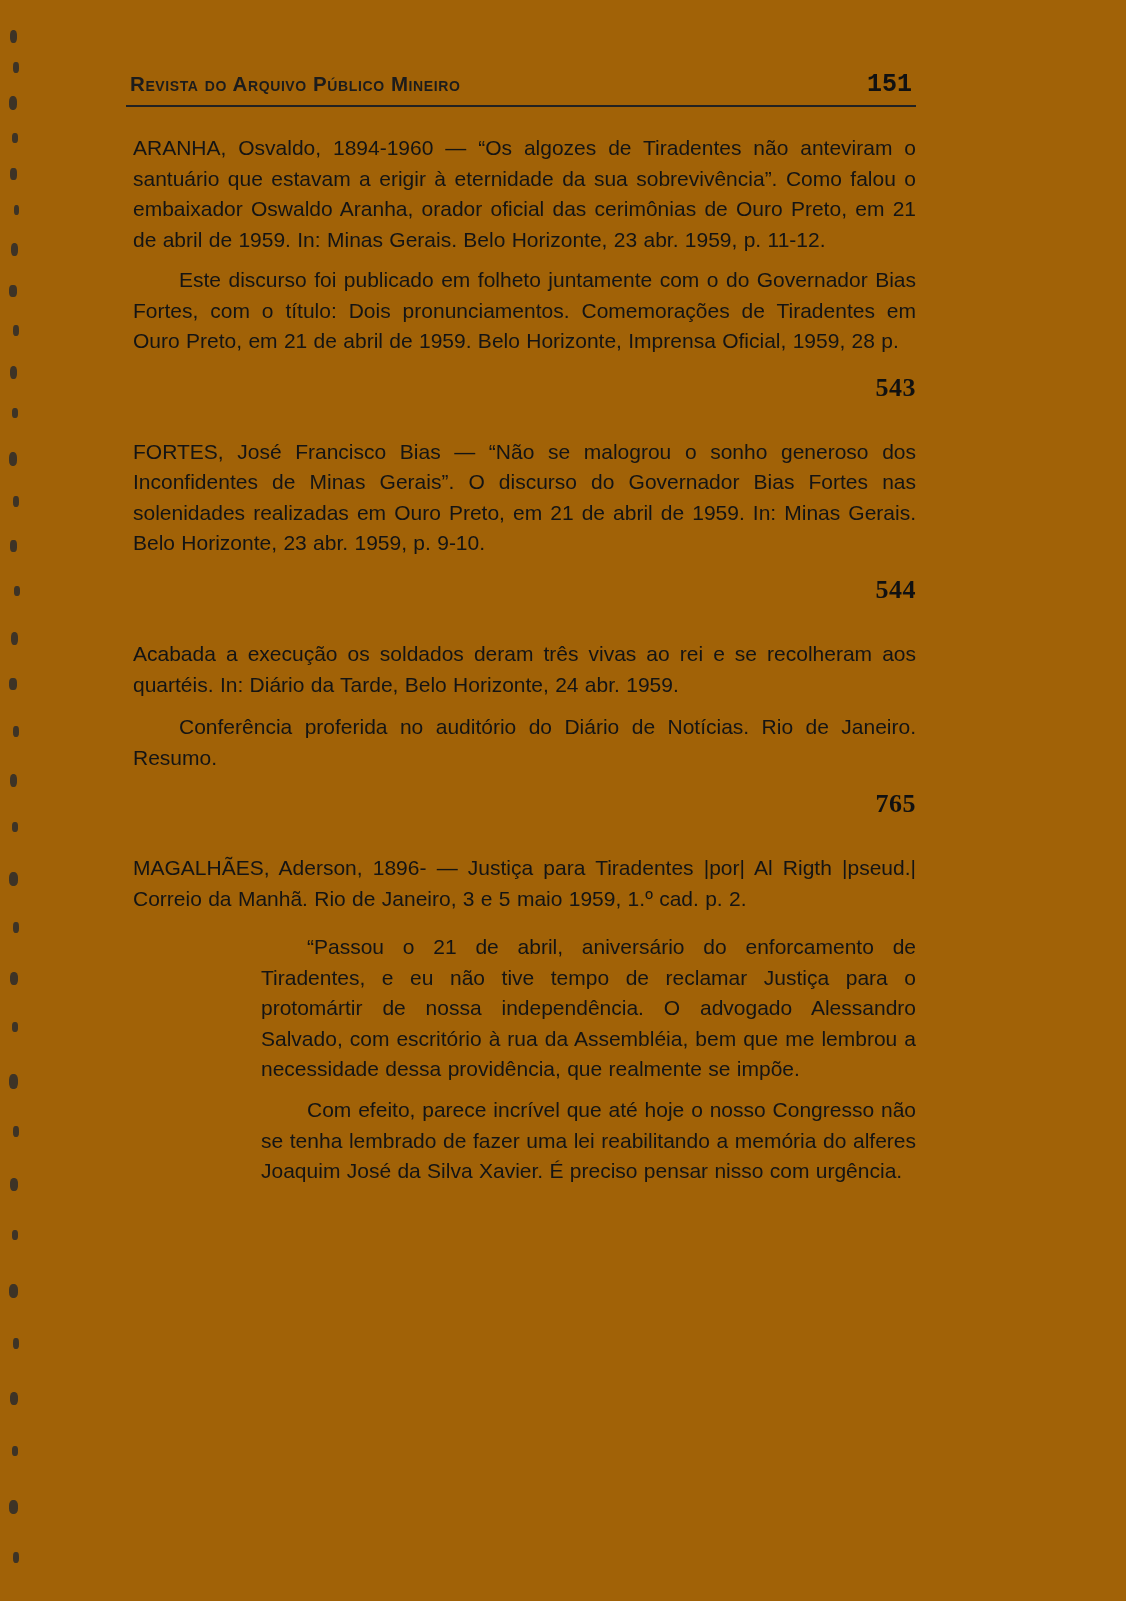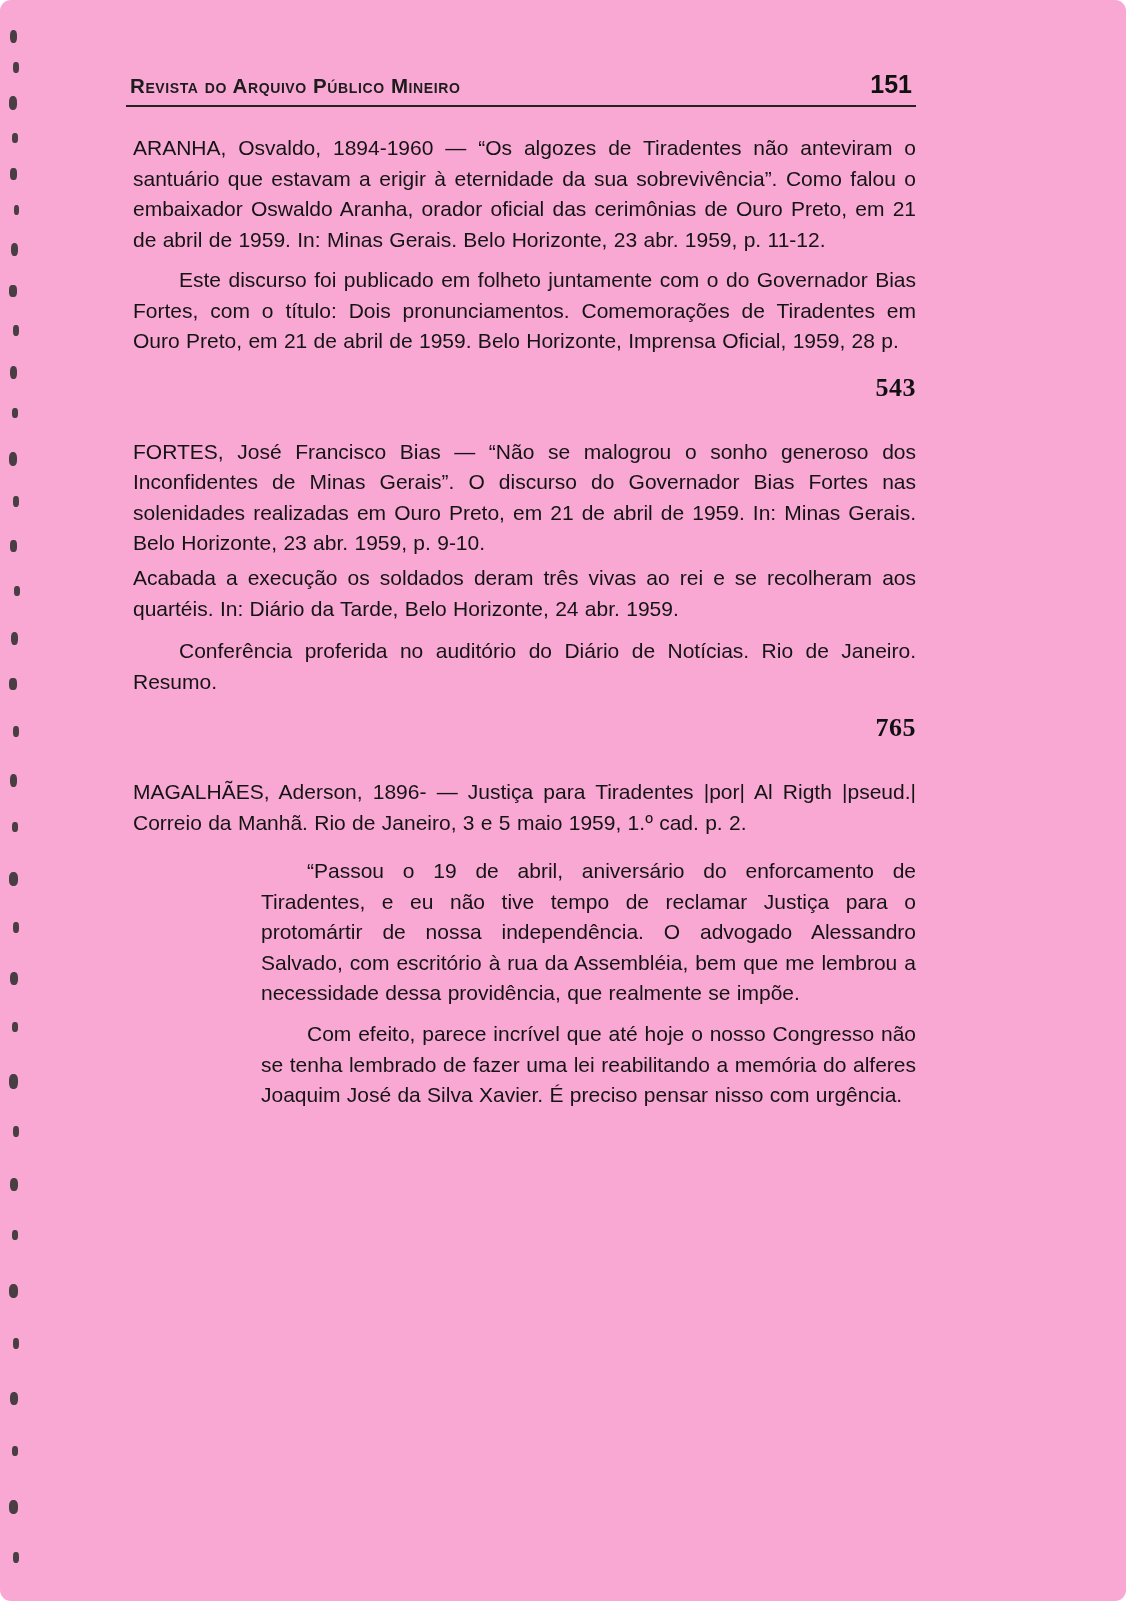--- a/index.html
+++ b/index.html
@@ -13,22 +13,21 @@
     position: relative;
     font-family: "Liberation Serif", serif;
     color: #1a1a1a;
     overflow: hidden;
   }
 
   
   .page {
     position: absolute;
     inset: 0;
-    background: #f9a8d4;
-    border-radius: 11px;
+    background: #a16207;
   }
 
   
   .gutter {
     position: absolute;
     left: 0;
     top: 0;
     width: 42px;
     height: 1601px;
     pointer-events: none;
@@ -61,21 +60,21 @@
     font-weight: 700;
     color: #1c1c1c;
     white-space: nowrap;
     font-variant: small-caps;
     text-transform: none;
   }
   .runhead-page {
     font-size: 25px;
     font-weight: 700;
     color: #111;
-    font-family: Liberation Sans, sans-serif;
+    font-family: Liberation Mono, monospace;
   }
   .rule {
     border: 0;
     border-top: 2.5px solid #222;
     margin: 0 0 26px 0;
   }
 
   
   .entry {
     margin-bottom: 4px;
@@ -162,36 +161,37 @@
 
     <div class="entry">
       <p class="para hang">ARANHA, Osvaldo, 1894-1960 — “Os algozes de Tiradentes não anteviram o santuário que estavam a erigir à eternidade da sua sobrevivência”.  Como falou o embaixador Oswaldo Aranha, orador oficial das cerimônias de Ouro Preto, em 21 de abril de 1959.  In: Minas Gerais.  Belo Horizonte, 23 abr. 1959, p. 11-12.</p>
       <div class="gap-sm"></div>
       <p class="para indent">Este discurso foi publicado em folheto juntamente com o do Governador Bias Fortes, com o título: Dois pronunciamentos.  Comemorações de Tiradentes em Ouro Preto, em 21 de abril de 1959. Belo Horizonte, Imprensa Oficial, 1959, 28 p.</p>
       <div class="refnum">543</div>
     </div>
 
     <div class="entry">
       <p class="para hang">FORTES, José Francisco Bias — “Não se malogrou o sonho generoso dos Inconfidentes de Minas Gerais”.  O discurso do Governador Bias Fortes nas solenidades realizadas em Ouro Preto, em 21 de abril de 1959.  In: Minas Gerais.  Belo Horizonte, 23 abr. 1959, p. 9-10.</p>
+      <div class="refnum">544</div>
     </div>
 
     <div class="entry">
       <p class="para hang">Acabada a execução os soldados deram três vivas ao rei e se recolheram aos quartéis.  In: Diário da Tarde, Belo Horizonte, 24 abr. 1959.</p>
     </div>
 
     <div class="entry">
       <div class="gap-sm"></div>
       <p class="para indent">Conferência proferida no auditório do Diário de Notícias. Rio de Janeiro.  Resumo.</p>
       <div class="refnum">765</div>
     </div>
 
     <div class="entry blocklast">
       <p class="para hang">MAGALHÃES, Aderson, 1896-     — Justiça para Tiradentes |por| Al Rigth |pseud.| Correio da Manhã.  Rio de Janeiro, 3 e 5 maio 1959, 1.º cad. p. 2.</p>
       <div class="gap-md"></div>
       <div class="quote-block" style="margin-left:128px;">
-        <p class="para">“Passou o 19 de abril, aniversário do enforcamento de Tiradentes, e eu não tive tempo de reclamar Justiça para o protomártir de nossa independência.  O advogado Alessandro Salvado, com escritório à rua da Assembléia, bem que me lembrou a necessidade dessa providência, que realmente se impõe.</p>
+        <p class="para">“Passou o 21 de abril, aniversário do enforcamento de Tiradentes, e eu não tive tempo de reclamar Justiça para o protomártir de nossa independência.  O advogado Alessandro Salvado, com escritório à rua da Assembléia, bem que me lembrou a necessidade dessa providência, que realmente se impõe.</p>
         <div class="gap-sm"></div>
         <p class="para">Com efeito, parece incrível que até hoje o nosso Congresso não se tenha lembrado de fazer uma lei reabilitando a memória do alferes Joaquim José da Silva Xavier.  É preciso pensar nisso com urgência.</p>
       </div>
     </div>
 
   </div>
 </div>
 
 </body></html>

